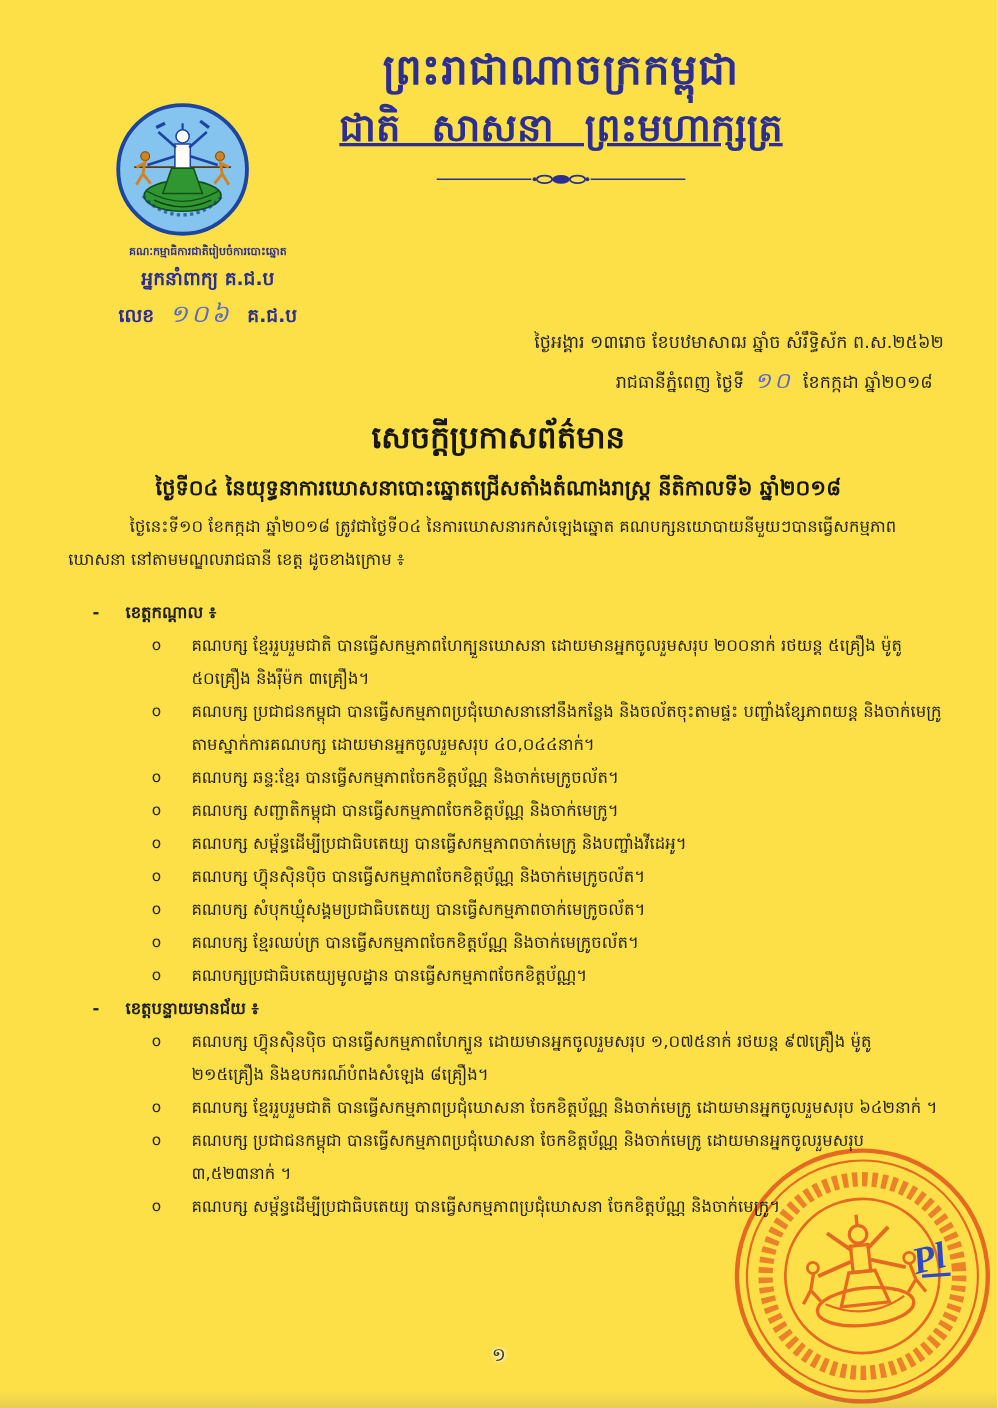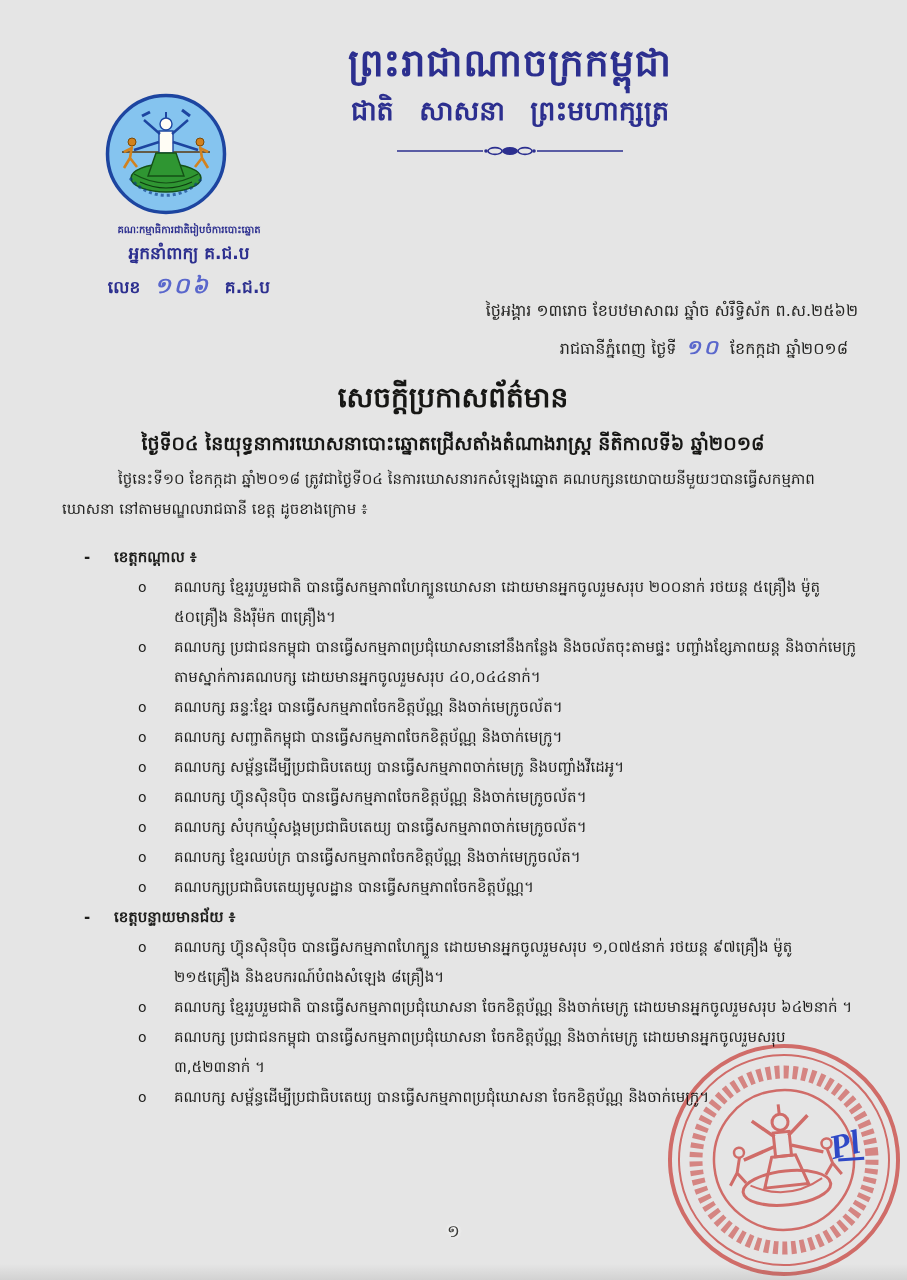--- a/index.html
+++ b/index.html
@@ -1,44 +1,44 @@
 <!DOCTYPE html>
 <html><head>
 <meta charset="utf-8">
 <style>
   html,body{margin:0;padding:0;}
   .page{
     position:relative;
     width:907px;height:1280px;
-    background:#e5e5e5;
+    background:#fde047;
     overflow:hidden;
     font-family:"DejaVu Sans","Liberation Sans",sans-serif;
     color:#1e1e1c;
   }
   
   .header-block{
     position:absolute;top:40px;left:230px;width:560px;
     text-align:center;color:#2c2f8f;
   }
   .kingdom-title{font-size:38px;font-weight:bold;letter-spacing:1px;line-height:1.25;}
-  .motto{font-size:27px;font-weight:bold;margin-top:6px;word-spacing:16px;}
+  .motto{font-size:35px;font-weight:bold;margin-top:6px;word-spacing:16px;text-decoration:underline;}
   .divider-wrap{margin-top:10px;}
   
   .emblem{position:absolute;top:92px;left:104px;width:124px;height:124px;}
   
   .org-block{
     position:absolute;top:222px;left:28px;width:322px;
     text-align:center;font-weight:bold;color:#2c2f8f;
   }
   .org-name{font-size:10px;line-height:1.5;}
   .org-unit{font-size:17px;margin-top:5px;}
   .org-ref{font-size:17px;margin-top:5px;}
   .handwritten{
     font-family:"Liberation Serif","DejaVu Serif",serif;
-    font-style:italic;font-weight:bold;
+    font-style:italic;font-weight:normal;
     color:#5a67cc;letter-spacing:3px;
   }
   .org-ref .handwritten{font-size:22px;padding:0 8px;}
   
   .dateline{
     position:absolute;top:292px;left:320px;width:538px;
     text-align:right;font-size:16px;line-height:37px;color:#252523;
   }
   .dateline .line2{padding-right:10px;}
   .dateline .handwritten{font-size:20px;padding:0 4px;}

